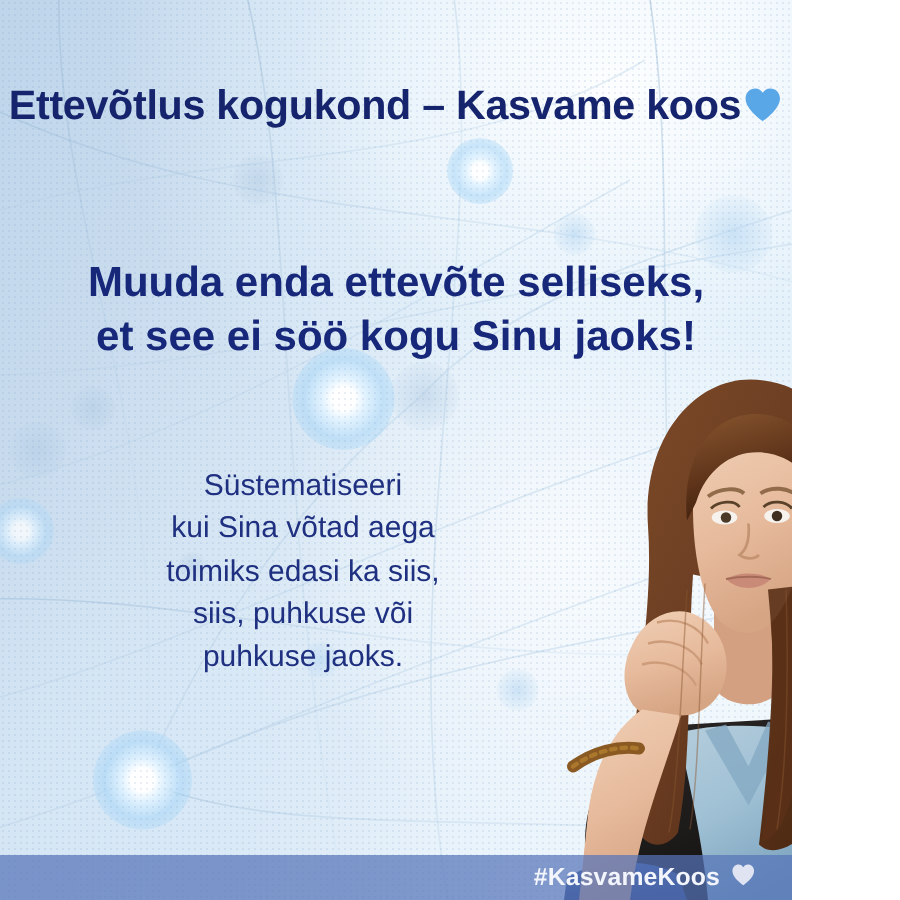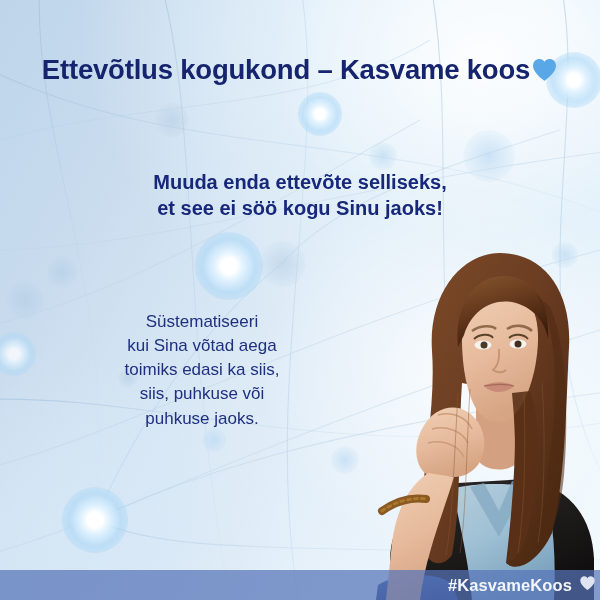--- a/index.html
+++ b/index.html
@@ -6,21 +6,21 @@
     margin: 0;
     padding: 0;
     background: #ffffff;
   }
   body {
     font-family: "Liberation Sans", sans-serif;
   }
 
   #poster {
     position: relative;
-    width: 600px;
+    width: 528px;
     height: 600px;
     overflow: hidden;
     background: #3b82f6;
   }
 
   
   .bg-base {
     position: absolute;
     inset: 0;
     background:
@@ -93,49 +93,49 @@
     display: inline-block;
     vertical-align: -3px;
     margin-left: 1px;
   }
 
   .subhead {
     position: absolute;
     left: 0; right: 0;
     top: 170px;
     text-align: center;
-    font-size: 20px;
+    font-size: 28px;
     font-weight: bold;
     line-height: 1.28;
     color: #17277a;
   }
 
   .bodytext {
     position: absolute;
     left: 26px;
     top: 310px;
     width: 352px;
     text-align: center;
-    font-size: 17px;
+    font-size: 20px;
     font-weight: normal;
     line-height: 1.42;
     color: #1f3080;
   }
 
   
   .footer-bar {
     position: absolute;
     left: 0; right: 0;
     bottom: 0;
     height: 30px;
     background: rgba(86,116,185,.72);
     display: flex;
     align-items: center;
     justify-content: flex-end;
-    padding-right: 4px;
+    padding-right: 24px;
     box-sizing: border-box;
   }
   .footer-tag {
     font-size: 16.5px;
     font-weight: bold;
     color: #f2f5fb;
     letter-spacing: .1px;
   }
   .footer-heart {
     margin-left: 7px;

